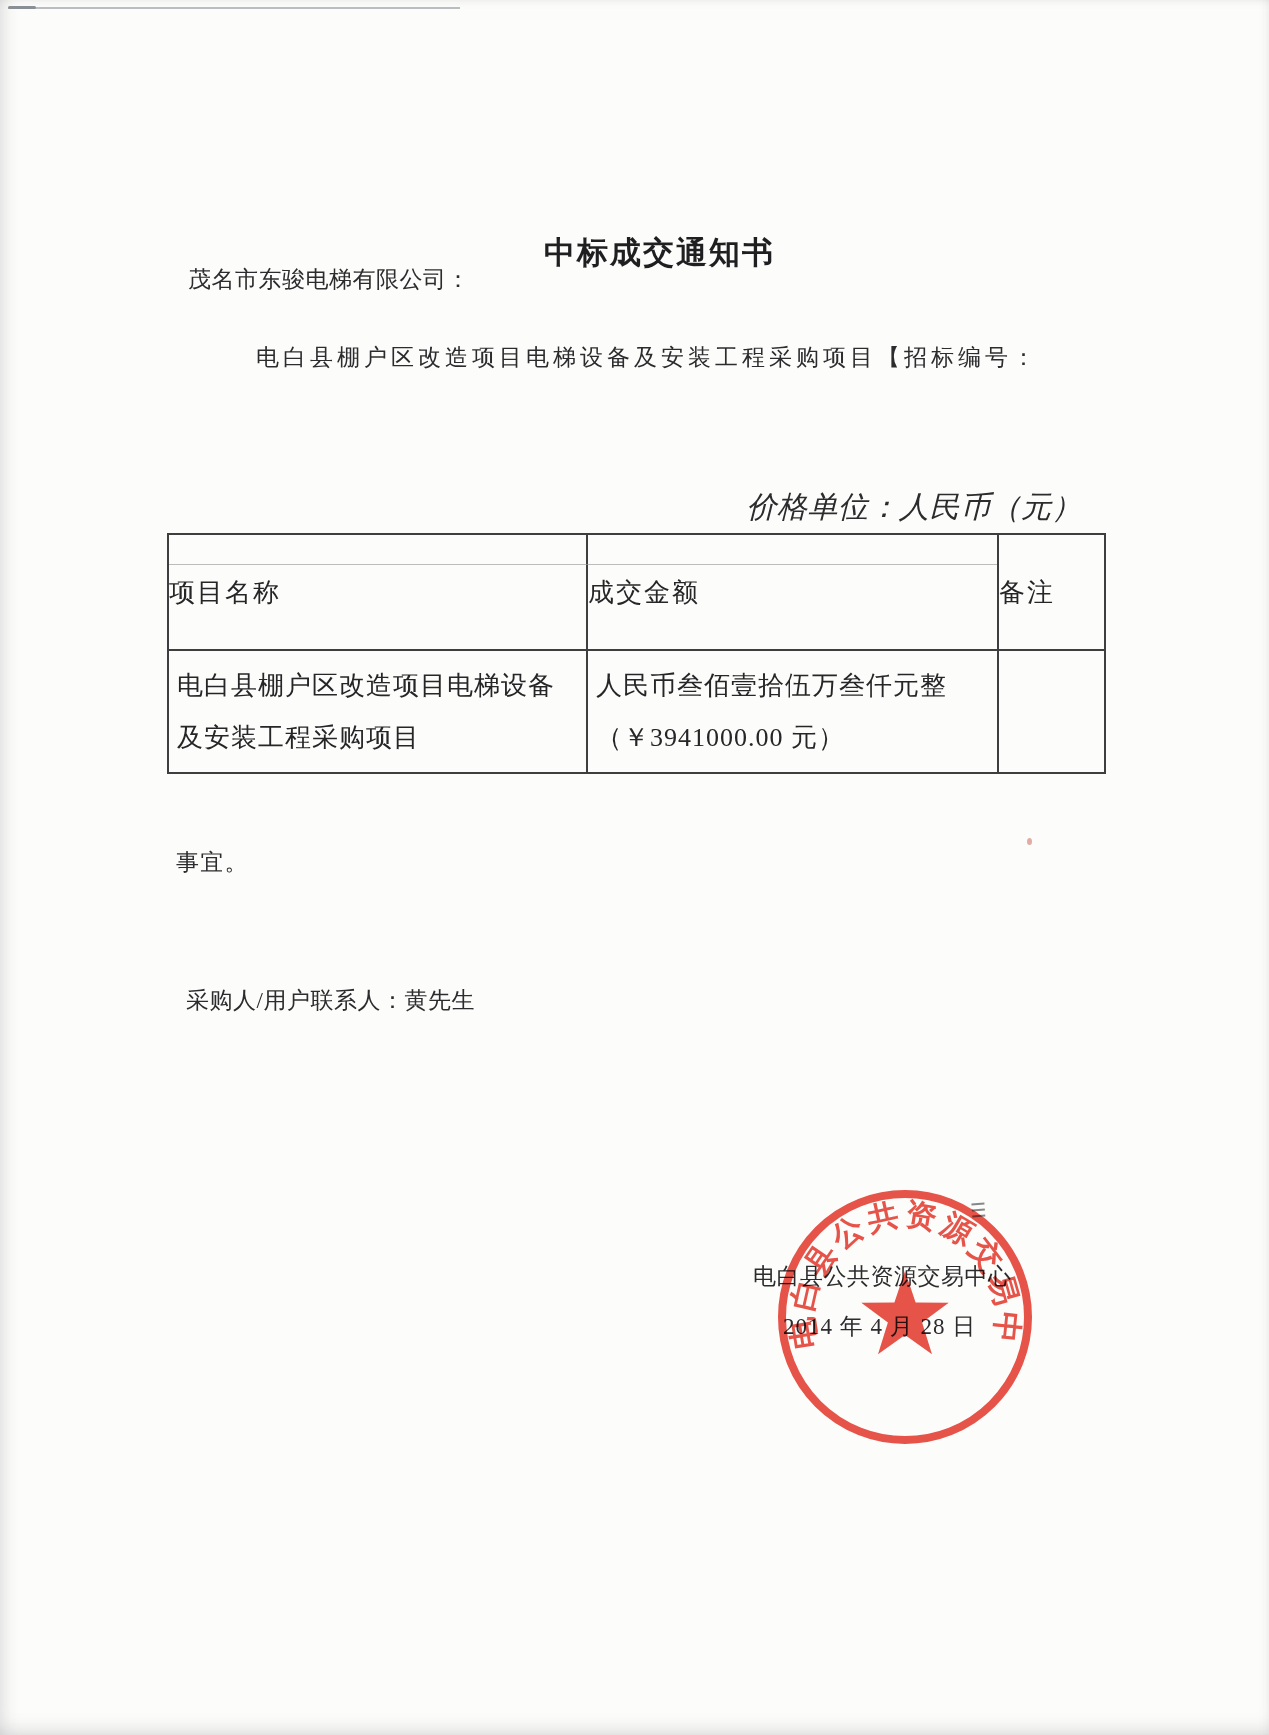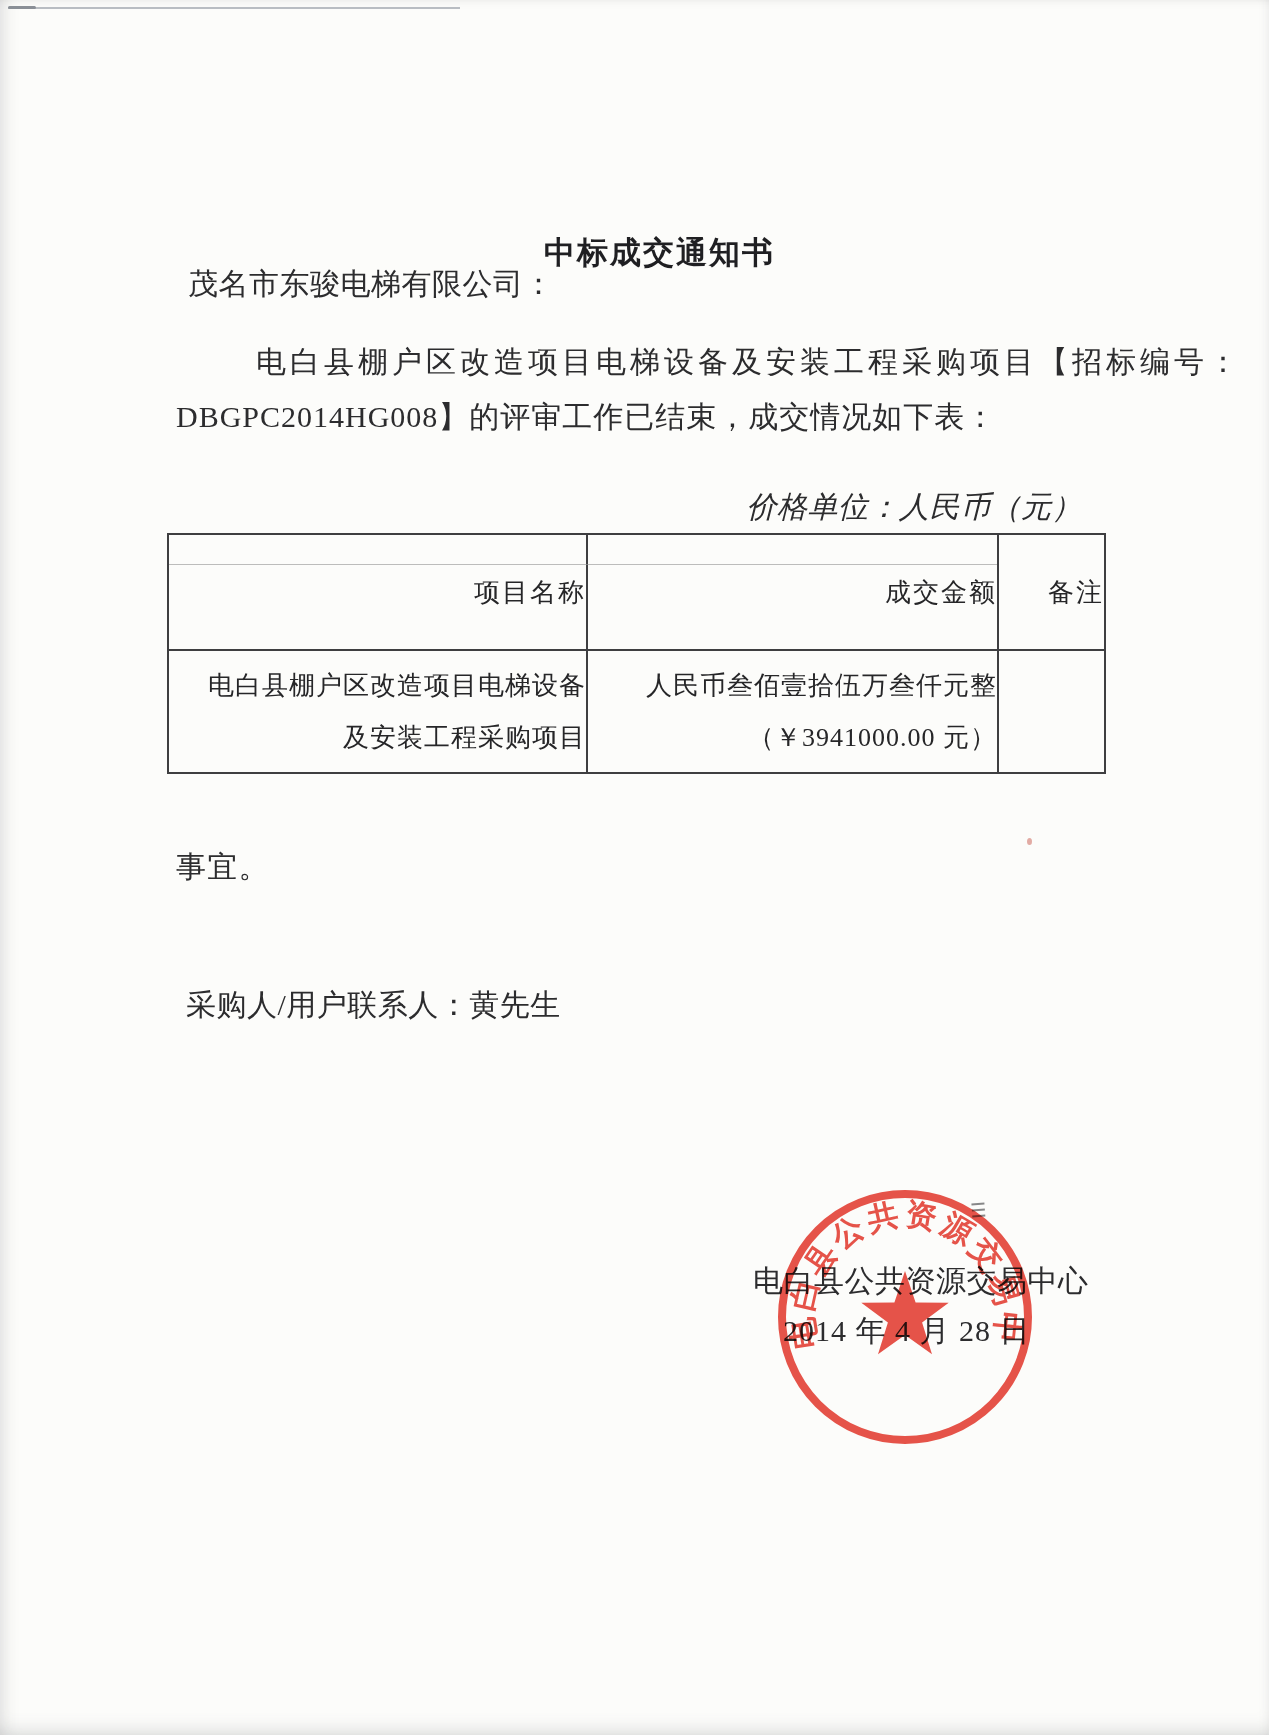--- a/index.html
+++ b/index.html
@@ -14,29 +14,29 @@
     box-shadow:
       inset 0 12px 10px -10px rgba(0,0,0,.05),
       inset 14px 0 16px -10px rgba(110,112,118,.18),
       inset -10px 0 12px -10px rgba(110,112,118,.10),
       inset 0 -14px 18px -10px rgba(110,112,118,.22);
   }
   .line{position:absolute;white-space:nowrap;}
   .doc-title{
     font-size:31px;font-weight:700;letter-spacing:2px;color:#1f1f22;
   }
-  .body-26{font-size:30px;}
+  .body-26{font-size:23px;}
   .award-table{
     position:absolute;left:167px;top:533px;width:937px;
     border-collapse:collapse;table-layout:fixed;
     font-size:26px;color:#262628;
   }
   .award-table td{
     border:2px solid #3e3e40;
-    text-align:right;vertical-align:middle;
+    text-align:left;vertical-align:middle;
     padding:0;
   }
   .award-table .hdr-row td{height:114px;letter-spacing:2px;}
   .award-table .data-row td{height:121px;}
   .cell-2line{line-height:52px;letter-spacing:1px;padding-left:8px;}
   .inner-faint-line{
     position:absolute;left:169px;top:564px;width:828px;height:1px;
     background:#9a9a9a;opacity:.65;
   }
   .scan-topline{
@@ -74,21 +74,20 @@
       <i></i>
       <i></i>
       <i></i>
     </div>
 
   <div class="line doc-title" style="left:544px;top:188px;margin-top:44px;">中标成交通知书</div>
 
   <div class="line body-26" style="left:188px;top:264px;letter-spacing:.5px;">茂名市东骏电梯有限公司：</div>
 
   <div class="line body-26" style="left:256px;top:342px;letter-spacing:4px;">电白县棚户区改造项目电梯设备及安装工程采购项目【招标编号：</div>
-  <div class="line body-26" style="left:176px;top:397px;letter-spacing:1px;">DBGPC2014HG008】的评审工作已结束，成交情况如下表：</div>
 
   <div class="line" style="right:187px;top:487px;font-size:30px;letter-spacing:.5px;font-style:italic;">价格单位：人民币（元）</div>
 
   <table class="award-table">
     <colgroup>
         <col style="width:419px">
         <col style="width:411px">
         <col style="width:107px">
       </colgroup>
     <tbody>

